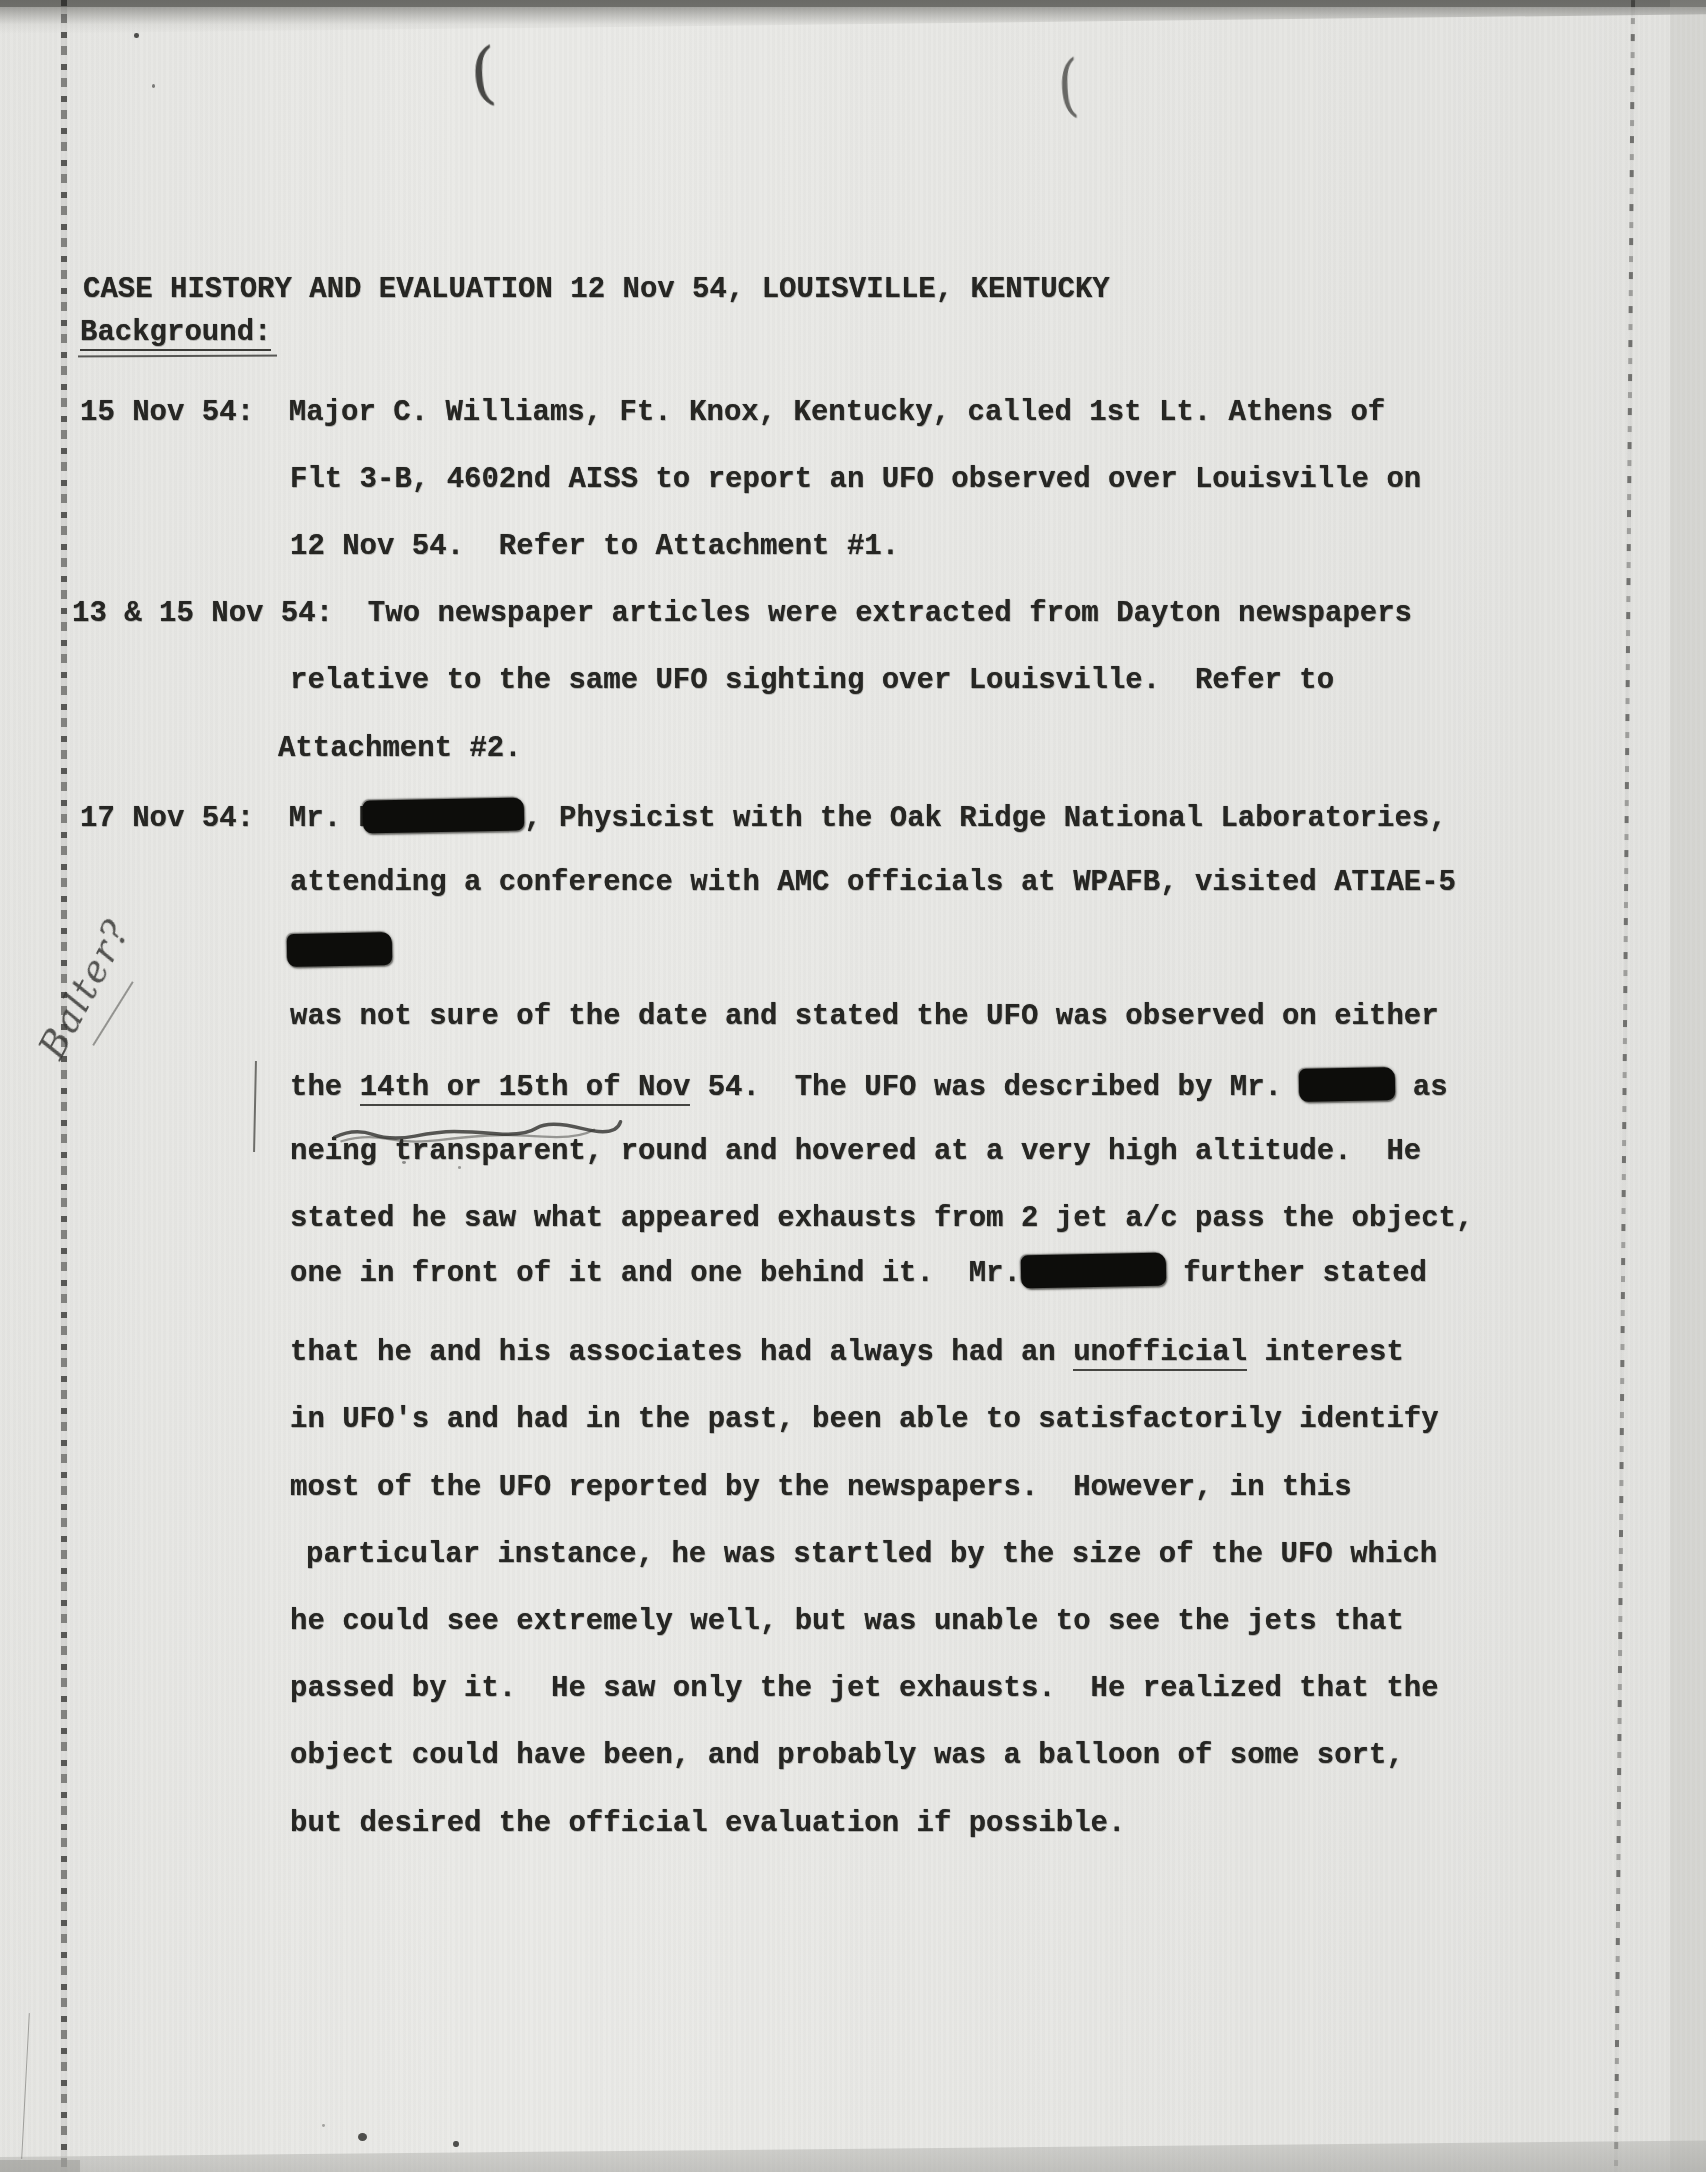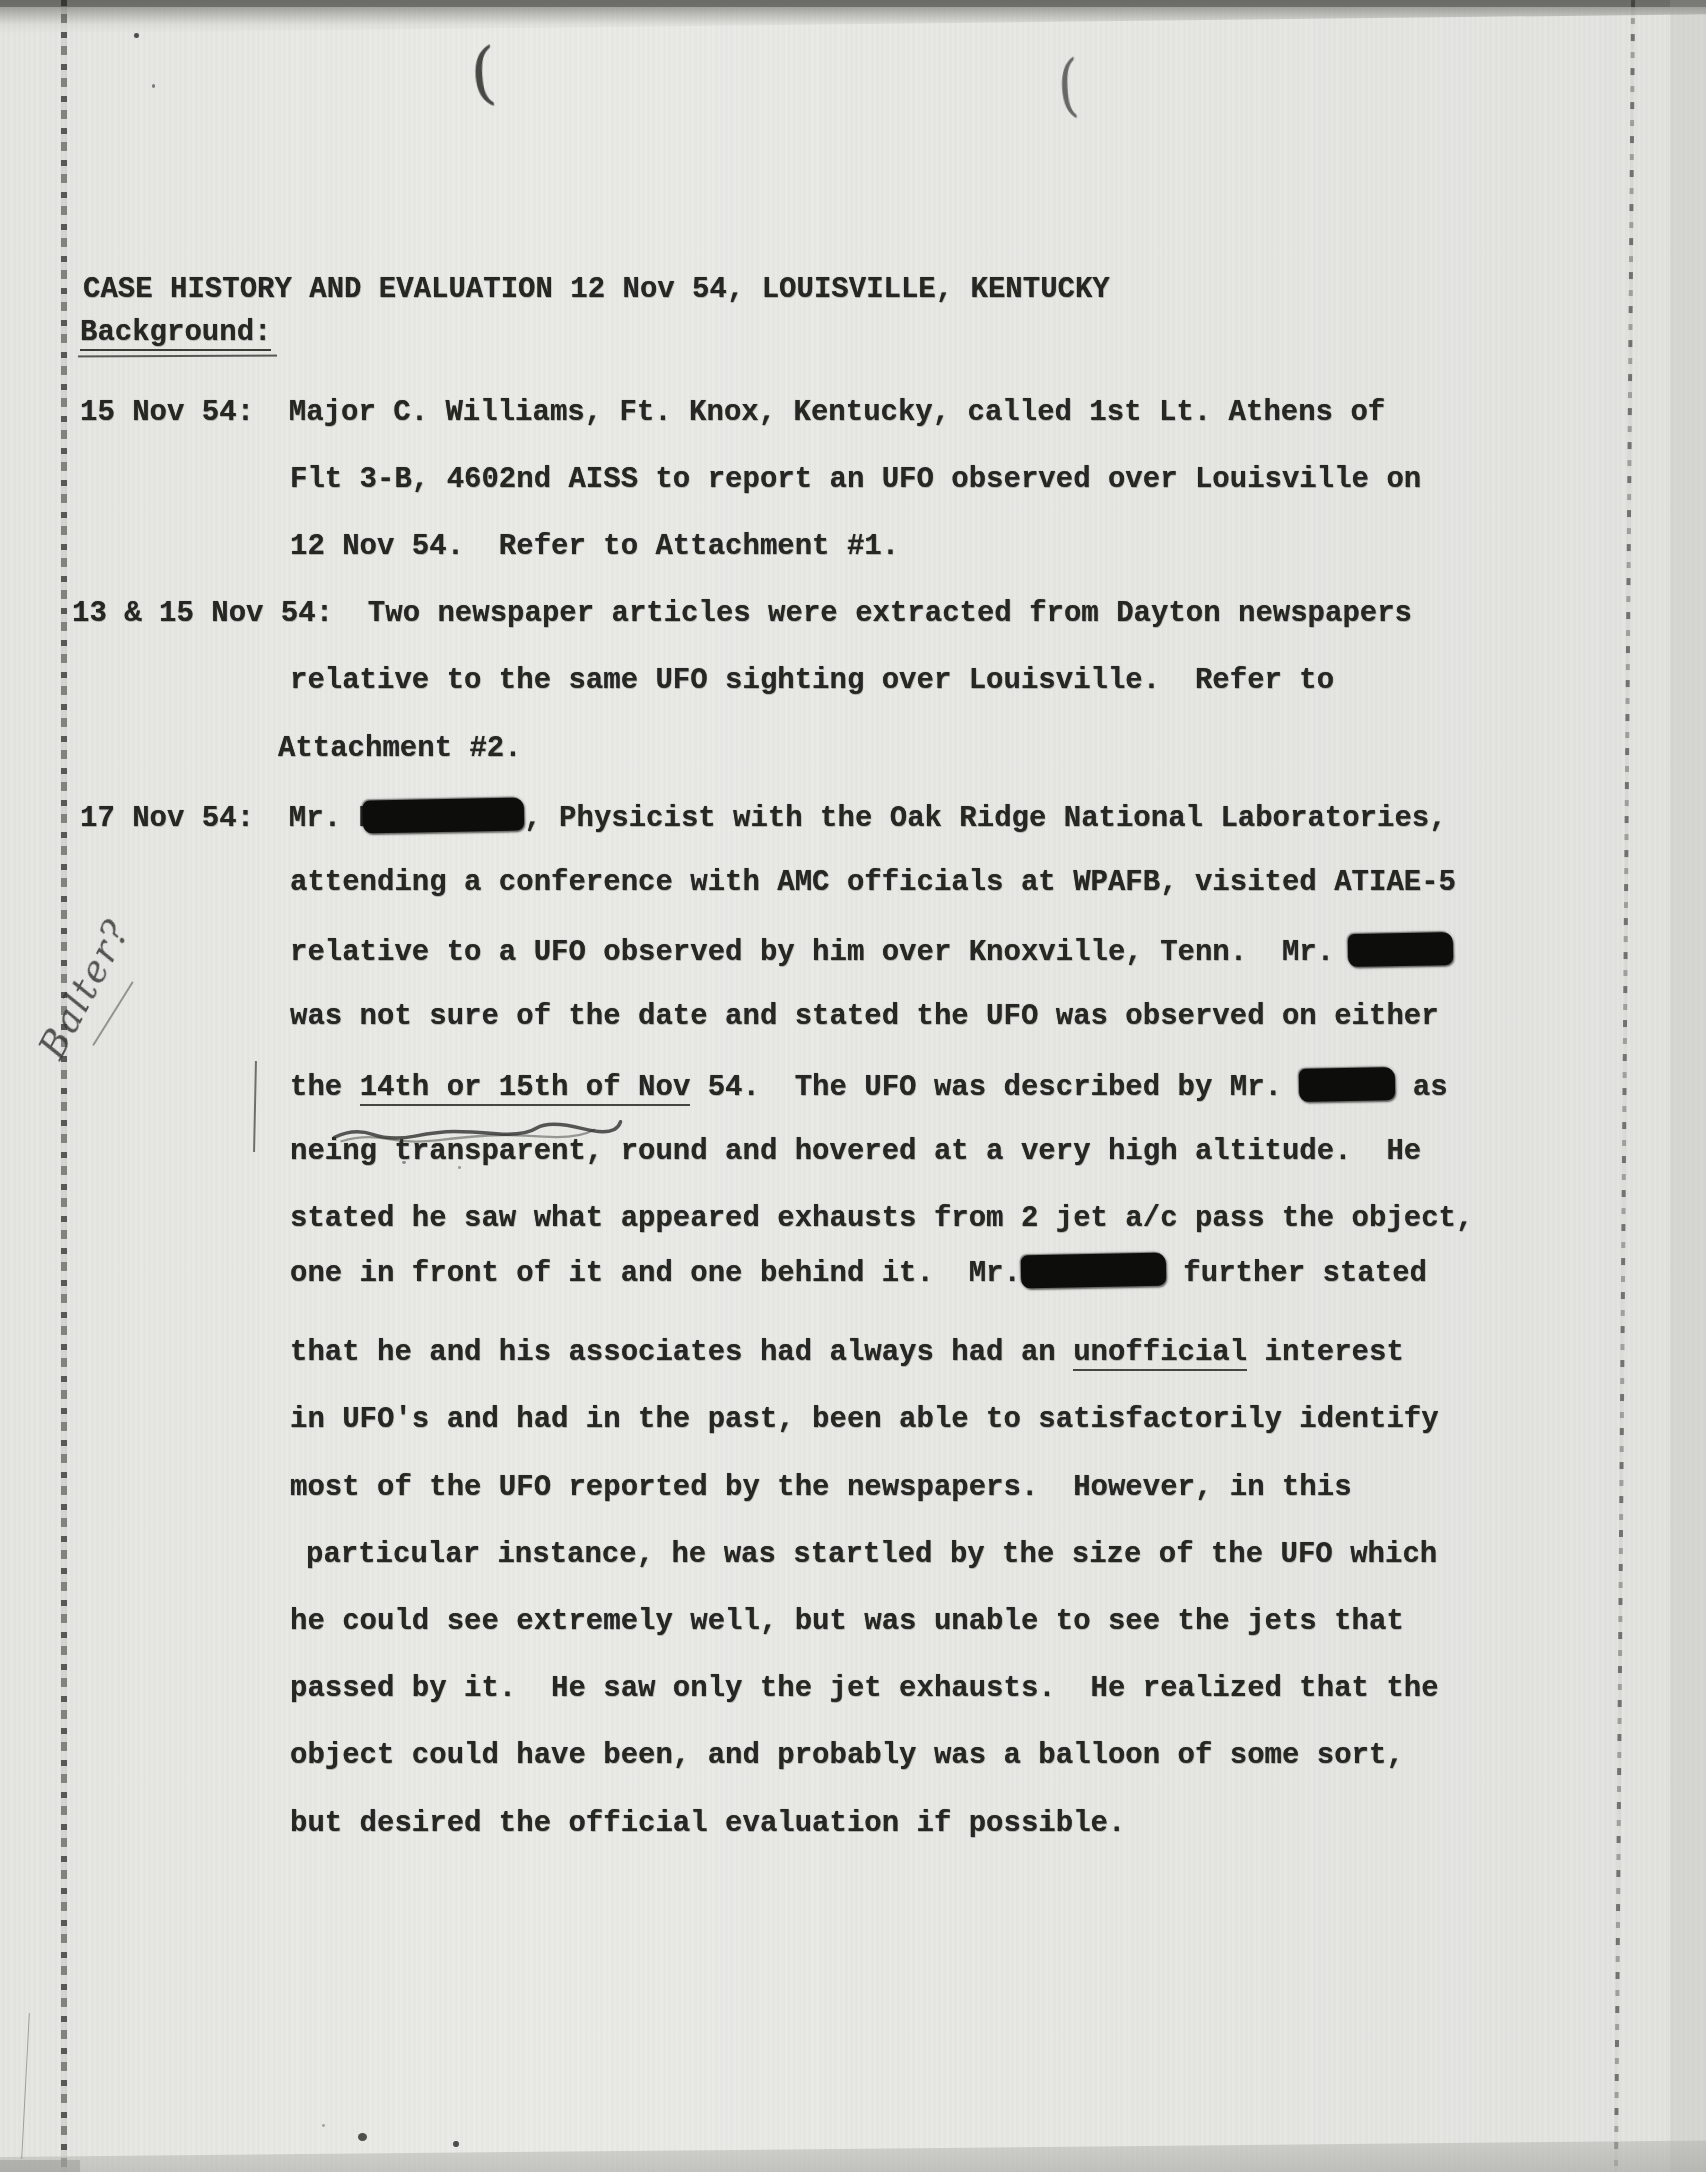--- a/index.html
+++ b/index.html
@@ -116,21 +116,21 @@
       <div class="tline" style="left: 83px; top: 237px; margin-top: 36px;"><span>CASE HISTORY AND EVALUATION 12 Nov 54, LOUISVILLE, KENTUCKY</span></div>
       <div class="tline" style="left: 80px; top: 316px;"><span class="u2">Background:</span></div>
       <div class="tline" style="left: 80px; top: 396px;"><span>15 Nov 54:  Major C. Williams, Ft. Knox, Kentucky, called 1st Lt. Athens of</span></div>
       <div class="tline" style="left: 290px; top: 463px;"><span>Flt 3-B, 4602nd AISS to report an UFO observed over Louisville on</span></div>
       <div class="tline" style="left: 290px; top: 530px;"><span>12 Nov 54.  Refer to Attachment #1.</span></div>
       <div class="tline" style="left: 72px; top: 597px;"><span>13 &amp; 15 Nov 54:  Two newspaper articles were extracted from Dayton newspapers</span></div>
       <div class="tline" style="left: 290px; top: 664px;"><span>relative to the same UFO sighting over Louisville.  Refer to</span></div>
       <div class="tline" style="left: 278px; top: 732px;"><span>Attachment #2.</span></div>
       <div class="tline" style="left: 80px; top: 799px;"><span>17 Nov 54:  Mr. N</span><span class="redact" style="width: 161px; margin-left: -12.6px;"></span><span>, Physicist with the Oak Ridge National Laboratories,</span></div>
       <div class="tline" style="left: 290px; top: 866px;"><span>attending a conference with AMC officials at WPAFB, visited ATIAE-5</span></div>
-      <div class="tline" style="left: 290px; top: 933px;"><span>relative to a UFO observed by him over Knoxville, Tenn.  Mr. </span><span class="redact" style="width: 105px; margin-left: -3.4px;"></span></div>
+      <div class="tline" style="left: 290px; top: 933px;"><span class="redact" style="width: 105px; margin-left: -3.4px;"></span></div>
       <div class="tline" style="left: 290px; top: 1000px;"><span>was not sure of the date and stated the UFO was observed on either</span></div>
       <div class="tline" style="left: 290px; top: 1068px;"><span>the </span><span class="u">14th or 15th of Nov</span><span> 54.  The UFO was described by Mr. </span><span class="redact" style="width: 96px;"></span><span> as</span></div>
       <div class="tline" style="left: 290px; top: 1135px;"><span>neing transparent, round and hovered at a very high altitude.  He</span></div>
       <div class="tline" style="left: 290px; top: 1202px;"><span>stated he saw what appeared exhausts from 2 jet a/c pass the object,</span></div>
       <div class="tline" style="left: 290px; top: 1254px;"><span>one in front of it and one behind it.  Mr.</span><span class="redact" style="width: 145px;"></span><span> further stated</span></div>
       <div class="tline" style="left: 290px; top: 1336px; text-align: center;"><span>that he and his associates had always had an </span><span class="u">unofficial</span><span> interest</span></div>
       <div class="tline" style="left: 290px; top: 1403px;"><span>in UFO's and had in the past, been able to satisfactorily identify</span></div>
       <div class="tline" style="left: 290px; top: 1471px;"><span>most of the UFO reported by the newspapers.  However, in this</span></div>
       <div class="tline" style="left: 306px; top: 1538px;"><span>particular instance, he was startled by the size of the UFO which</span></div>
       <div class="tline" style="left: 290px; top: 1605px;"><span>he could see extremely well, but was unable to see the jets that</span></div>

